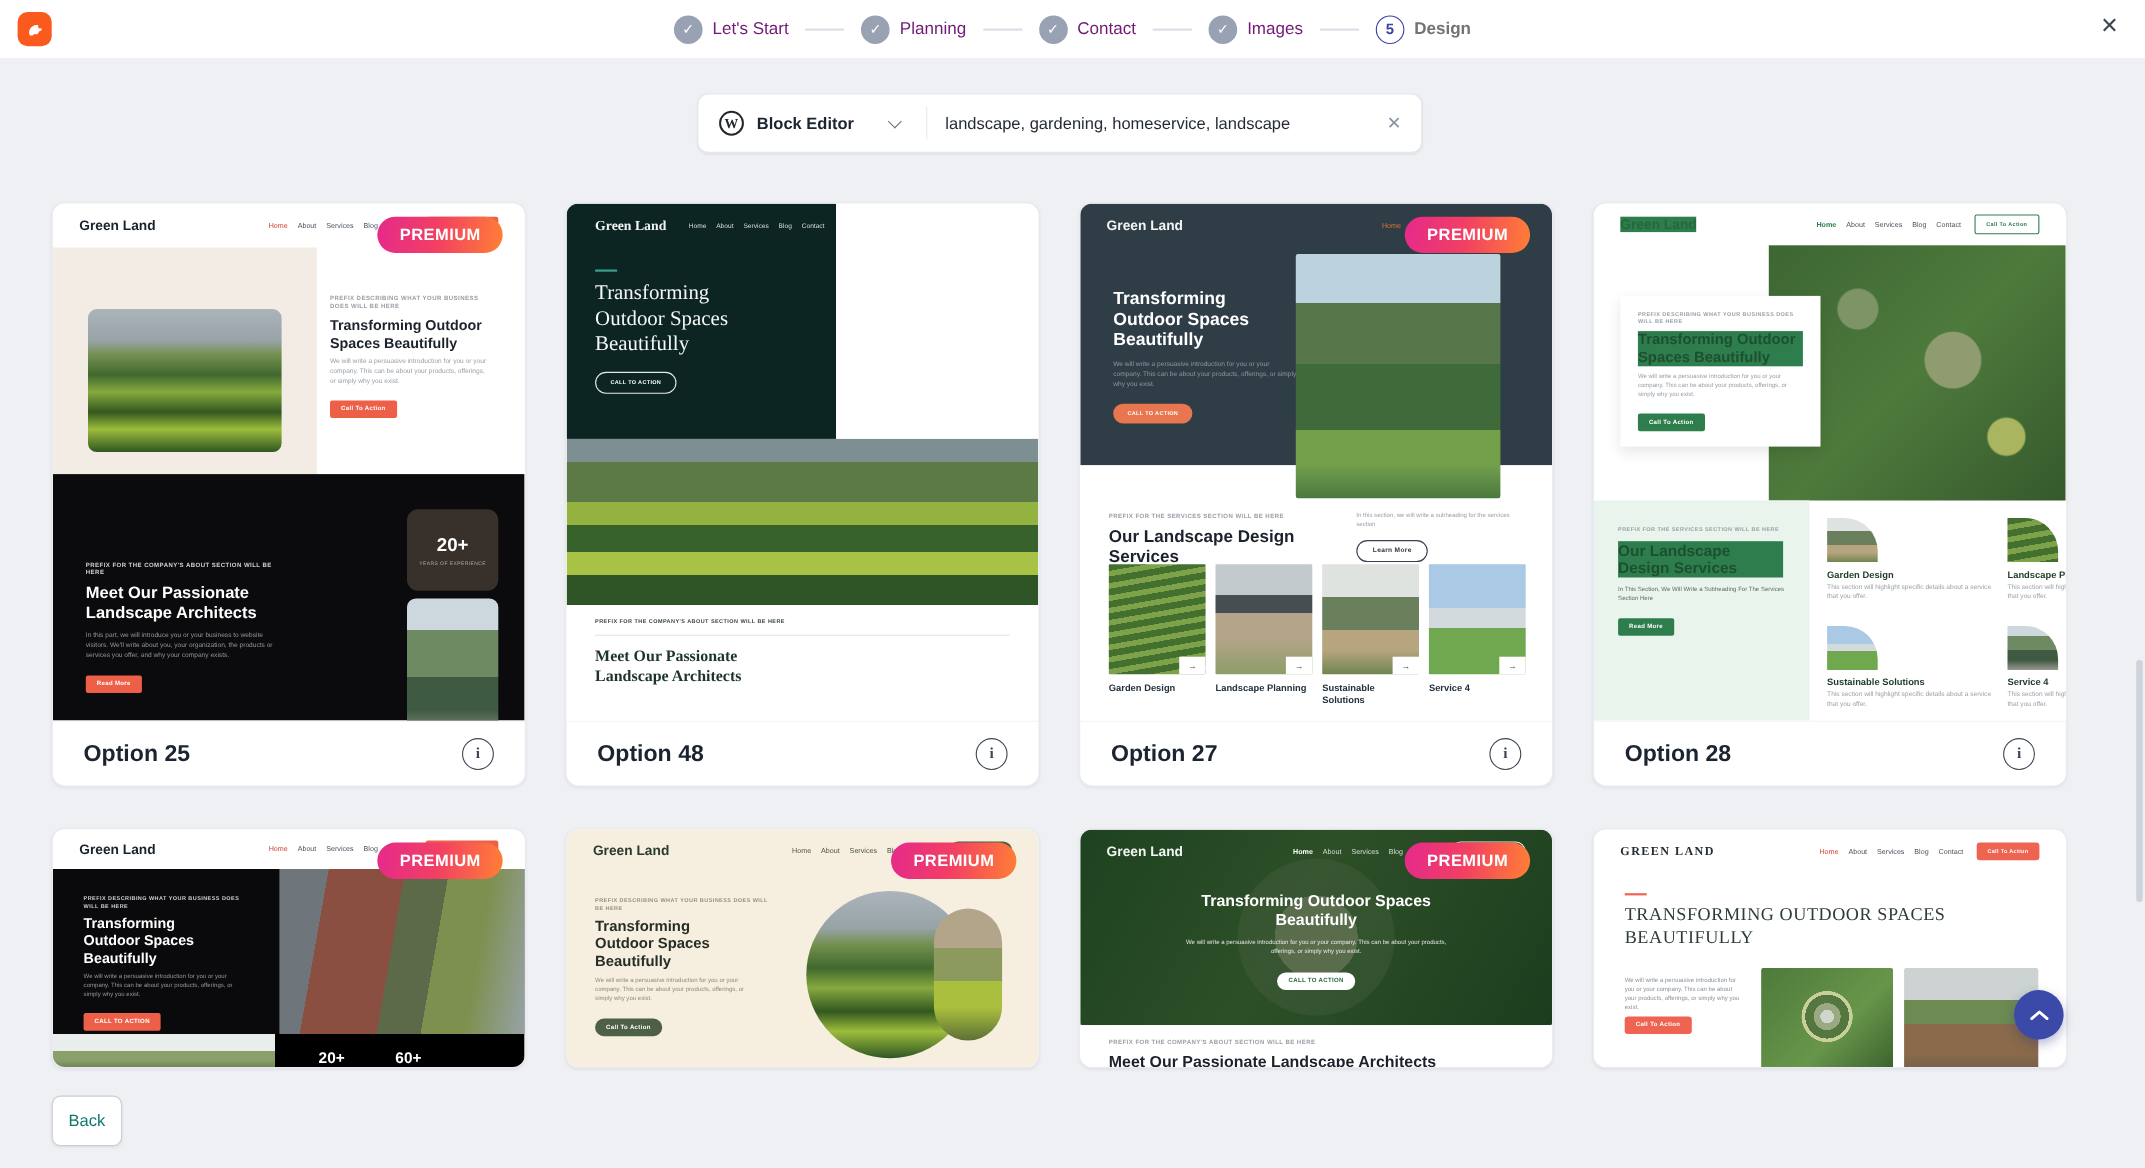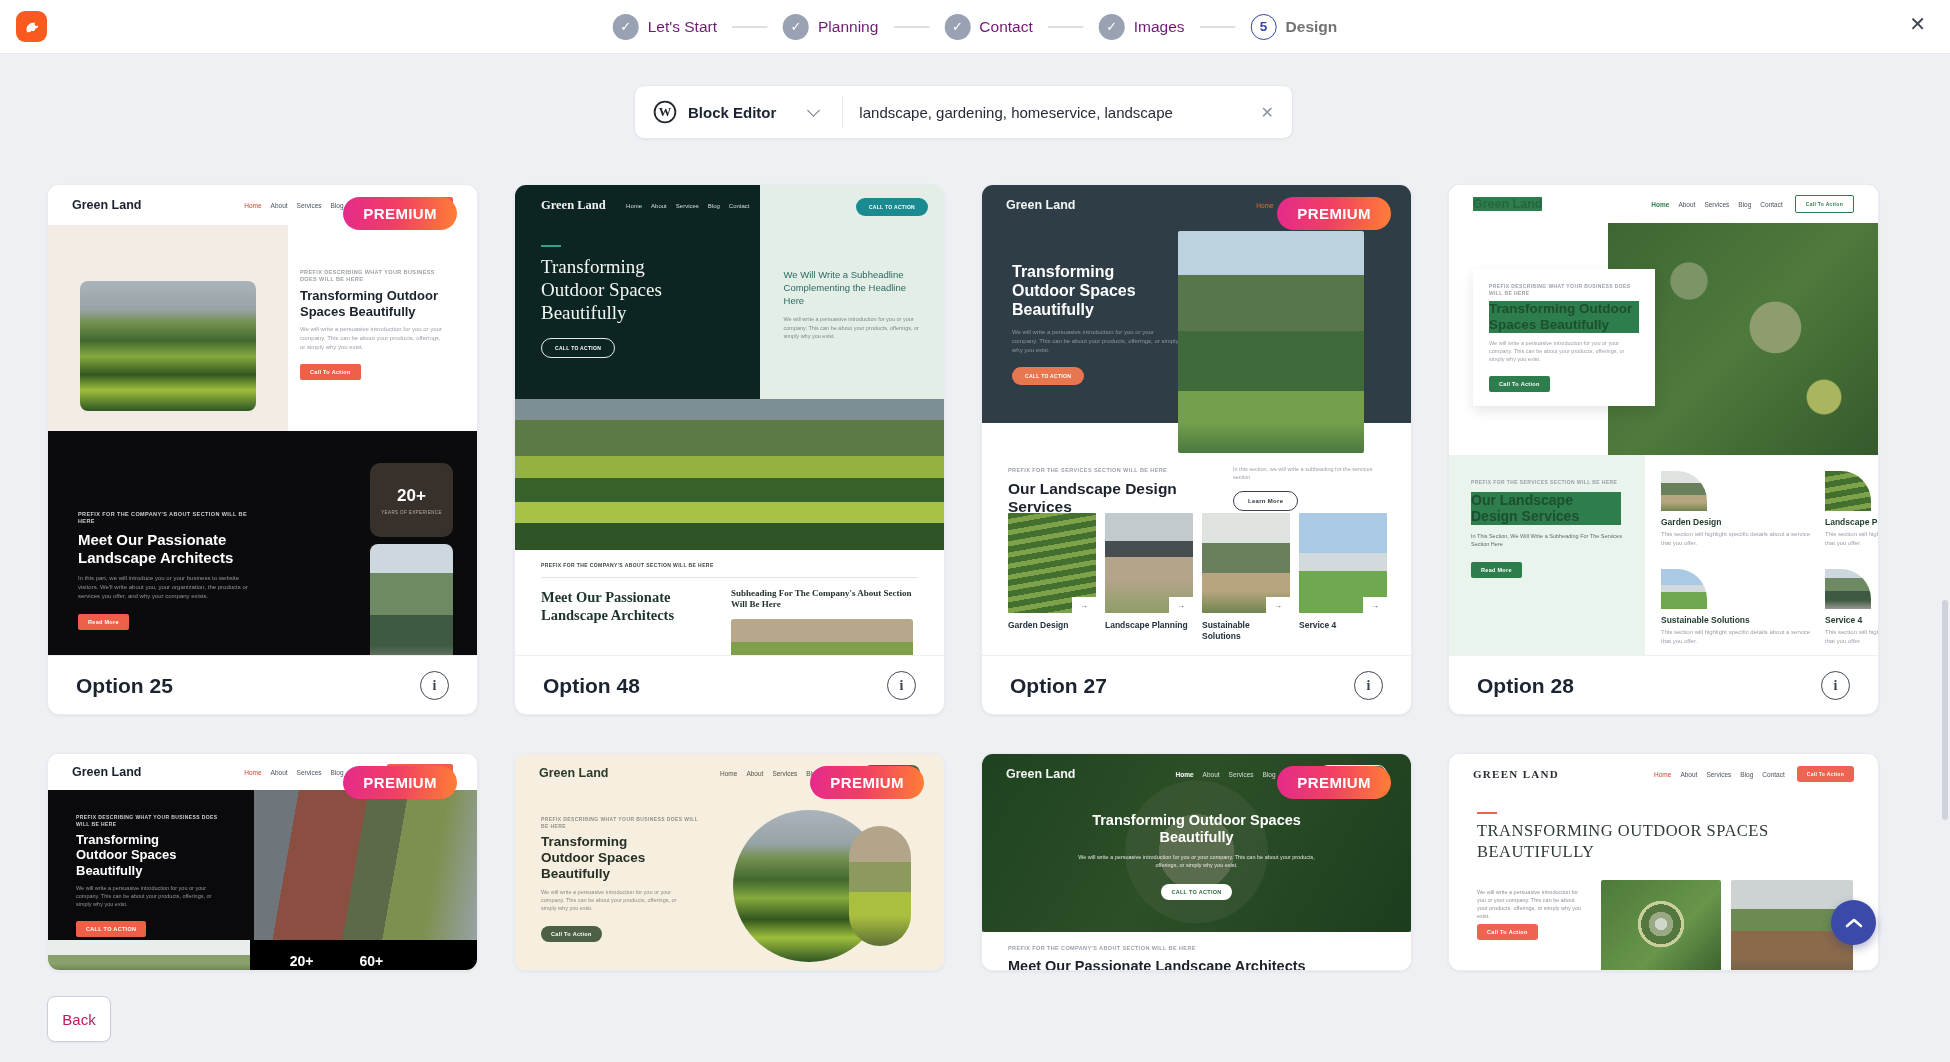--- a/index.html
+++ b/index.html
@@ -208,21 +208,21 @@
   .t8 .mhead{height:40px}
   .t8-line{position:absolute;left:28px;top:58px;width:20px;height:2px;background:#ee6352}
   .t8-h{position:absolute;left:28px;top:66px;width:310px;font-family:"Liberation Serif",serif;font-size:16.5px;
         color:#2e3c36;letter-spacing:.5px;line-height:1.3;font-weight:500;margin:0}
   .t8-p{position:absolute;left:28px;top:128px;width:106px;font-size:5.5px;color:#8c939a;line-height:1.5}
   .t8-btn{position:absolute;left:28px;top:170px}
   .t8-img1{position:absolute;left:152px;top:126px;width:120px;height:92px;border-radius:2px}
   .t8-img2{position:absolute;left:282px;top:126px;width:122px;height:92px;border-radius:2px}
   
   .backbtn{position:absolute;left:47px;top:996px;width:64px;height:46px;background:#fff;border:1px solid #c9ced9;
-           border-radius:8px;font-size:15px;color:#be185d;font-family:"Liberation Sans",sans-serif;cursor:pointer;
+           border-radius:8px;font-size:15px;color:#0f766e;font-family:"Liberation Sans",sans-serif;cursor:pointer;
            box-shadow:0 1px 2px rgba(16,24,40,.05)}
   .fab{position:absolute;left:1831px;top:900px;width:45px;height:45px;border-radius:50%;background:#3b49a9;
        display:flex;align-items:center;justify-content:center;box-shadow:0 4px 10px rgba(40,50,120,.35);cursor:pointer;z-index:60}
   .scrollthumb{position:absolute;right:2px;top:600px;width:6px;height:220px;background:#ced3db;border-radius:3px}
 </style>
 </head>
 <body>
 
 <header class="topbar">
   <div class="applogo">
@@ -334,36 +334,27 @@
                 <span>About</span>
                 <span>Services</span>
                 <span>Blog</span>
                 <span>Contact</span>
               </nav>
           </div>
           <div class="tealbar"></div>
           <h3 class="serifh">Transforming Outdoor Spaces Beautifully</h3>
           <span class="mbtn pill outline-light">CALL TO ACTION</span>
         </div>
-        <div class="t2-right">
-          <span class="mbtn pill teal t2-cta">CALL TO ACTION</span>
-          <div class="t2-sub">We Will Write a Subheadline Complementing the Headline Here</div>
-          <p class="mp">We will write a persuasive introduction for you or your company. This can be about your products, offerings, or simply why you exist.</p>
-        </div>
       </div>
       <div class="photo t2-photo ph-hedgerows"></div>
       <div class="t2-bottom">
         <div class="eyebrow">PREFIX FOR THE COMPANY'S ABOUT SECTION WILL BE HERE</div>
         <hr>
         <div class="t2-cols">
           <h3 class="serifh2">Meet Our Passionate Landscape Architects</h3>
-          <div class="t2-rightcol">
-            <div class="serifsub">Subheading For The Company's About Section Will Be Here</div>
-            <div class="photo t2-img ph-rocks"></div>
-          </div>
         </div>
       </div>
     </div>
     <div class="cardfoot">
       <span class="optlabel">Option 48</span>
       <span class="info-icon">i</span>
     </div>
   </article>
 
   <article class="card row1">

